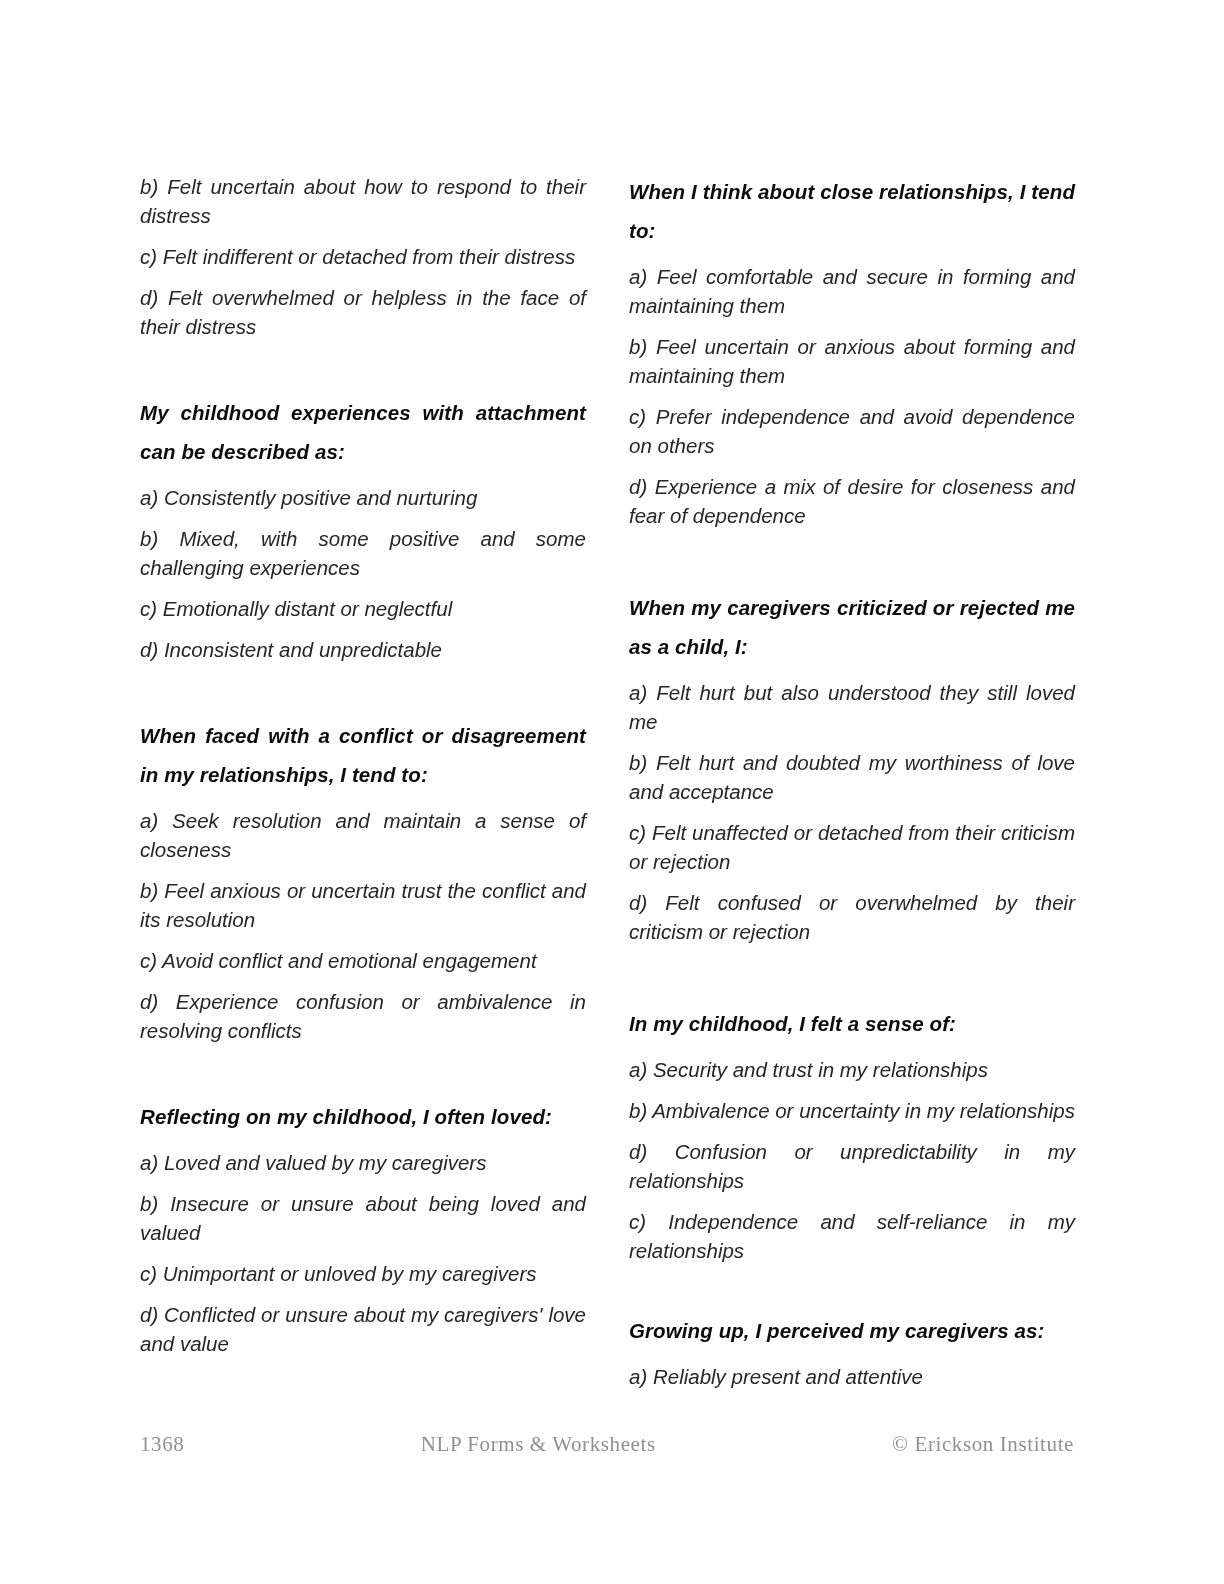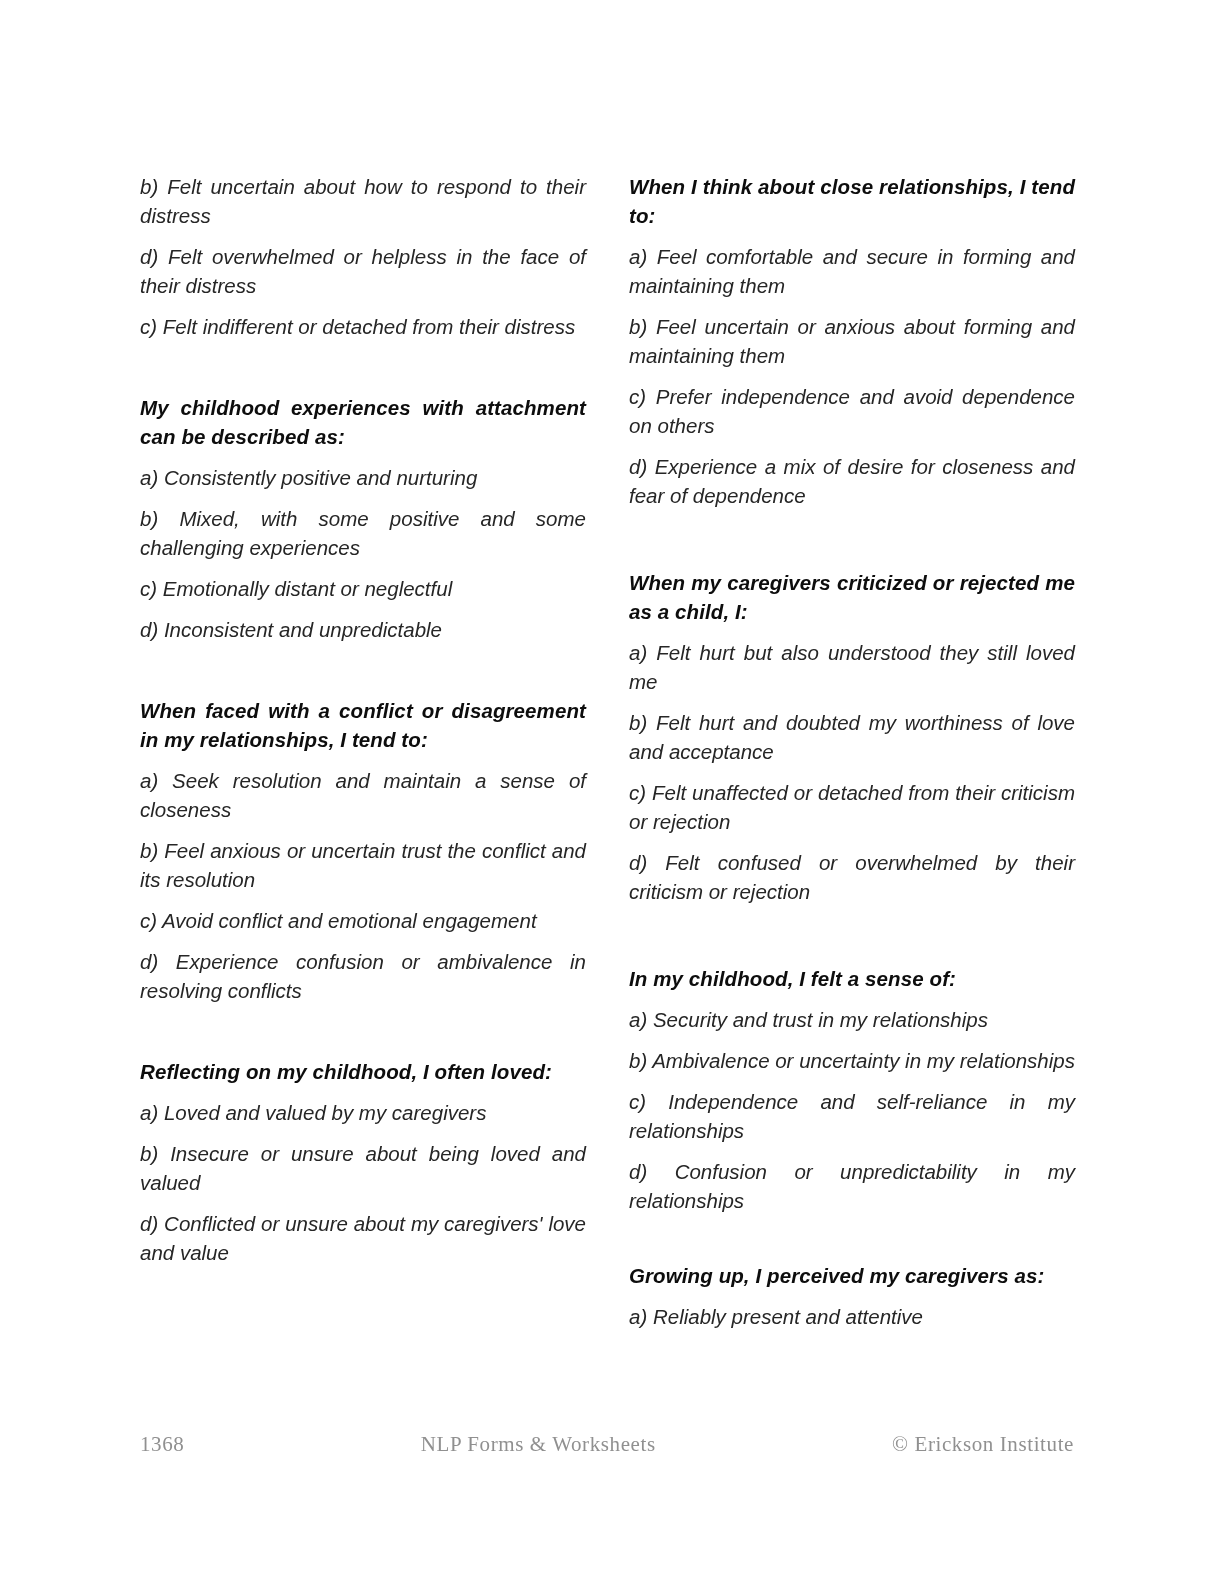--- a/index.html
+++ b/index.html
@@ -36,21 +36,21 @@
 
   .question-block {
     margin: 0;
     padding: 0;
   }
 
   .q-heading {
     font-style: italic;
     font-weight: bold;
     font-size: 20.5px;
-    line-height: 29px;
+    line-height: 39px;
     color: #0d0d0d;
     text-align: justify;
     text-align-last: left;
     margin: 0 0 12px 0;
     letter-spacing: 0.1px;
   }
 
   .q-option {
     font-style: italic;
     font-weight: normal;
@@ -94,22 +94,22 @@
 <body>
 
 <div class="page">
 
   <div class="content">
 
     <div class="column">
 
       <div class="question-block">
         <p class="q-option">b) Felt uncertain about how to respond to their distress</p>
+        <p class="q-option">c) Felt indifferent or detached from their distress</p>
         <p class="q-option">d) Felt overwhelmed or helpless in the face of their distress</p>
-        <p class="q-option">c) Felt indifferent or detached from their distress</p>
       </div>
 
       <div class="gap-section"></div>
 
       <div class="question-block">
         <p class="q-heading">My childhood experiences with attachment can be described as:</p>
         <p class="q-option">a) Consistently positive and nurturing</p>
         <p class="q-option">b) Mixed, with some positive and some challenging experiences</p>
         <p class="q-option">c) Emotionally distant or neglectful</p>
         <p class="q-option">d) Inconsistent and unpredictable</p>
@@ -124,20 +124,21 @@
         <p class="q-option">c) Avoid conflict and emotional engagement</p>
         <p class="q-option">d) Experience confusion or ambivalence in resolving conflicts</p>
       </div>
 
       <div class="gap-section"></div>
 
       <div class="question-block">
         <p class="q-heading">Reflecting on my childhood, I often loved:</p>
         <p class="q-option">a) Loved and valued by my caregivers</p>
         <p class="q-option">b) Insecure or unsure about being loved and valued</p>
+        <p class="q-option">c) Unimportant or unloved by my caregivers</p>
         <p class="q-option">d) Conflicted or unsure about my caregivers' love and value</p>
       </div>
 
     </div>
 
     <div class="column">
 
       <div class="question-block">
         <p class="q-heading">When I think about close relationships, I tend to:</p>
         <p class="q-option">a) Feel comfortable and secure in forming and maintaining them</p>
@@ -155,22 +156,22 @@
         <p class="q-option">c) Felt unaffected or detached from their criticism or rejection</p>
         <p class="q-option">d) Felt confused or overwhelmed by their criticism or rejection</p>
       </div>
 
       <div class="gap-section-lg"></div>
 
       <div class="question-block">
         <p class="q-heading">In my childhood, I felt a sense of:</p>
         <p class="q-option">a) Security and trust in my relationships</p>
         <p class="q-option">b) Ambivalence or uncertainty in my relationships</p>
+        <p class="q-option">d) Confusion or unpredictability in my relationships</p>
         <p class="q-option">c) Independence and self-reliance in my relationships</p>
-        <p class="q-option">d) Confusion or unpredictability in my relationships</p>
       </div>
 
       <div class="gap-section-sm"></div>
 
       <div class="question-block">
         <p class="q-heading">Growing up, I perceived my caregivers as:</p>
         <p class="q-option">a) Reliably present and attentive</p>
       </div>
 
     </div>

